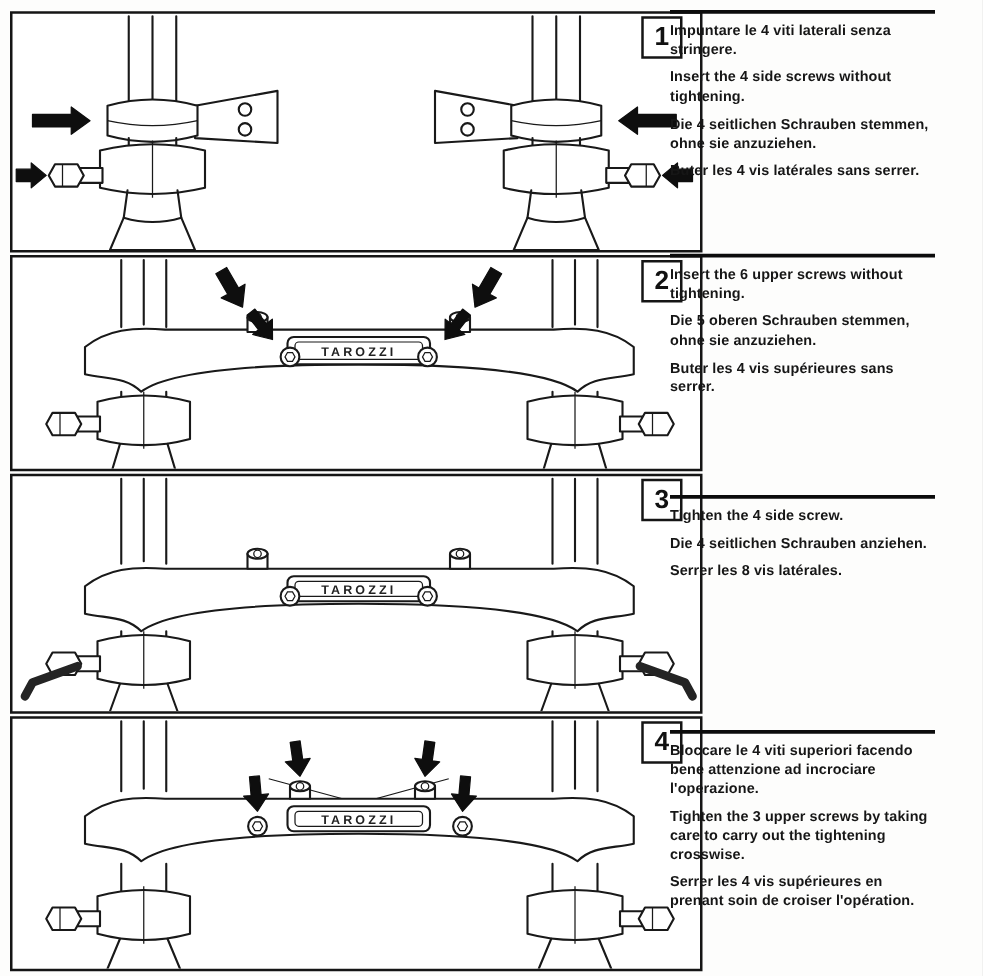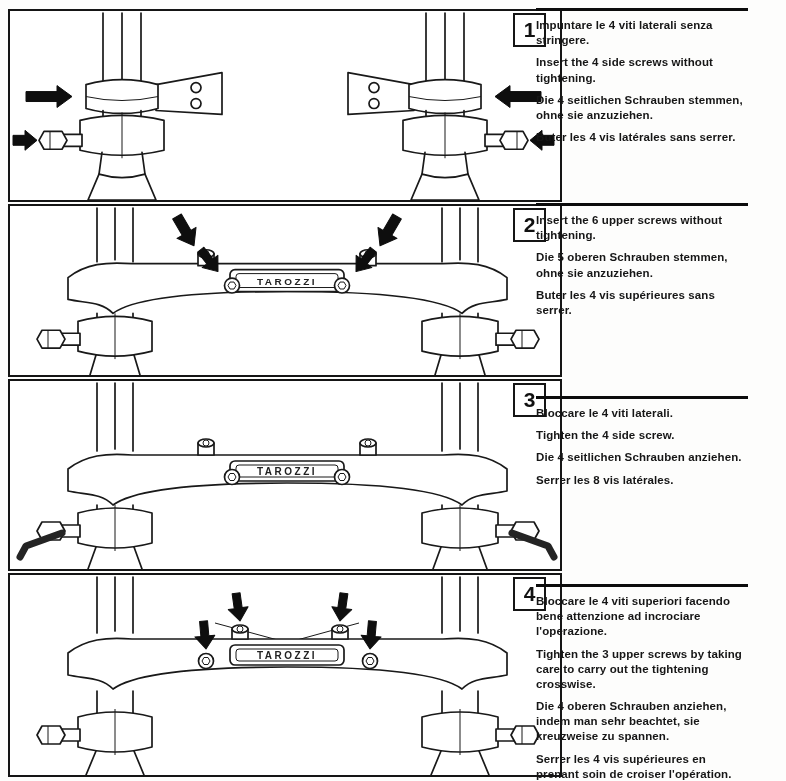--- a/index.html
+++ b/index.html
@@ -260,29 +260,27 @@
   <div class="instructions" id="t2">
     <div class="block">
       <p>Insert the 6 upper screws without tightening.</p>
       <p>Die 5 oberen Schrauben stemmen, ohne sie anzuziehen.</p>
       <p>Buter les 4 vis supérieures sans serrer.</p>
     </div>
   </div>
 
   <div class="instructions" id="t3">
     <div class="block">
-      <p>Bloccare le 4 viti laterali.</p>
       <p>Tighten the 4 side screw.</p>
       <p>Die 4 seitlichen Schrauben anziehen.</p>
       <p>Serrer les 8 vis latérales.</p>
     </div>
   </div>
 
   <div class="instructions" id="t4">
     <div class="block">
       <p>Bloccare le 4 viti superiori facendo bene attenzione ad incrociare l'operazione.</p>
       <p>Tighten the 3 upper screws by taking care to carry out the tightening crosswise.</p>
-      <p>Die 4 oberen Schrauben anziehen, indem man sehr beachtet, sie kreuzweise zu spannen.</p>
       <p>Serrer les 4 vis supérieures en prenant soin de croiser l'opération.</p>
     </div>
   </div>
 
 </div>
 
 </body></html>

